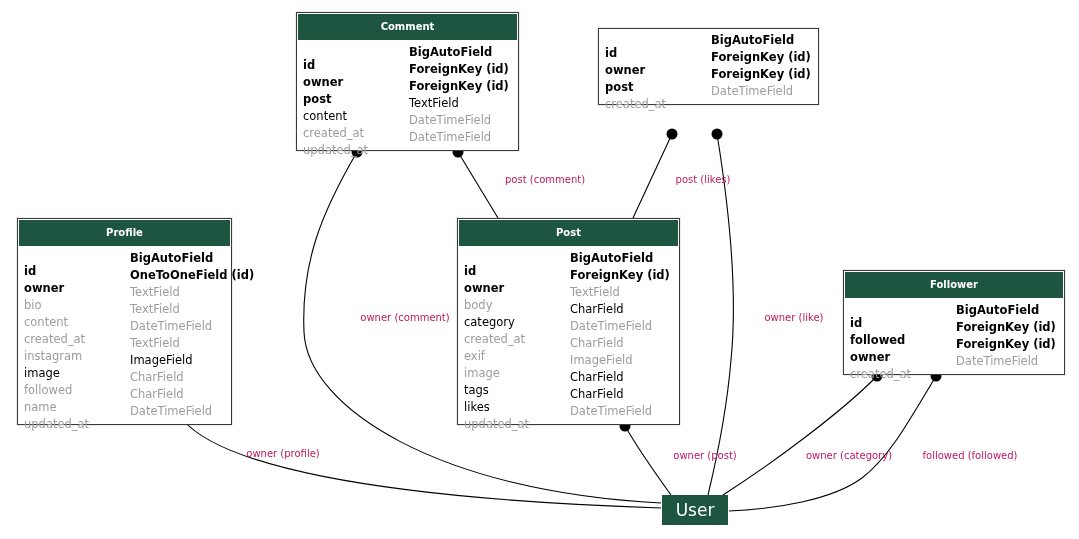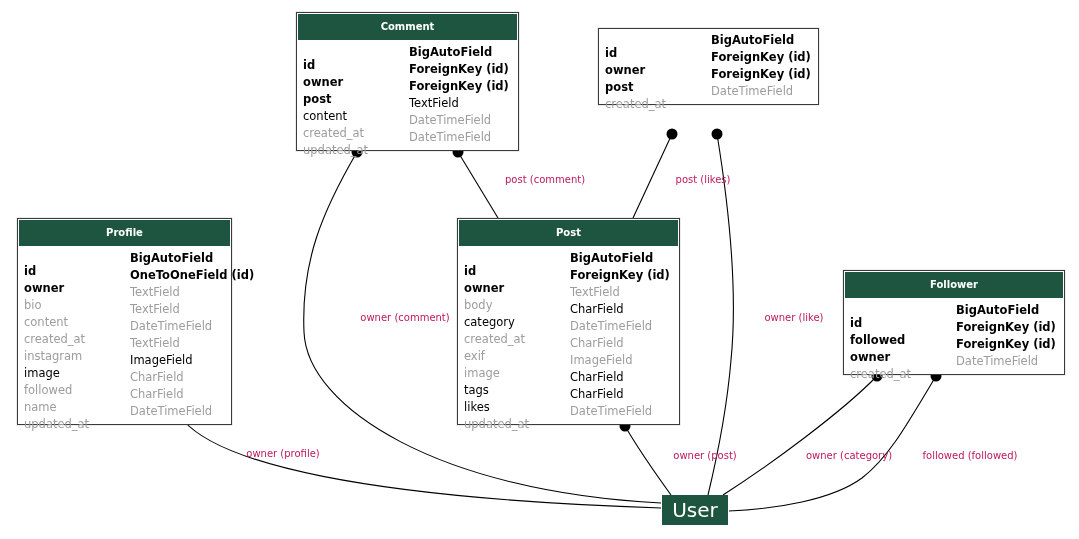--- a/index.html
+++ b/index.html
@@ -71,21 +71,21 @@
     color: #be185d;
     white-space: nowrap;
     margin-left: 20px;
   }
   .user-node {
     position: absolute;
     left: 662px; top: 495px;
     width: 66px; height: 30px;
     background: var(--header-bg);
     color: var(--header-text);
-    font-size: 20px;
+    font-size: 17px;
     line-height: 30px;
     text-align: center;
   }
 </style>
 </head>
 <body>
 
 <div class="canvas">
 
   <svg class="edges">

